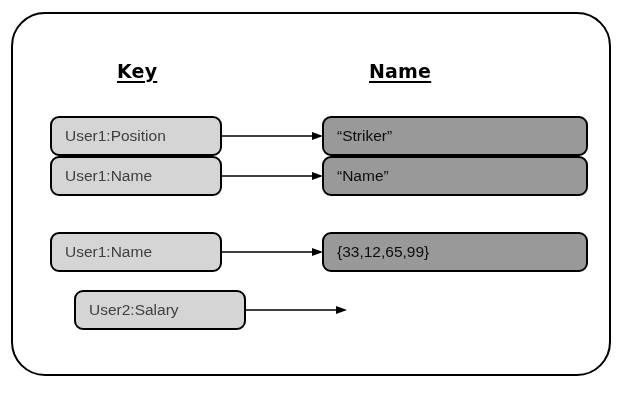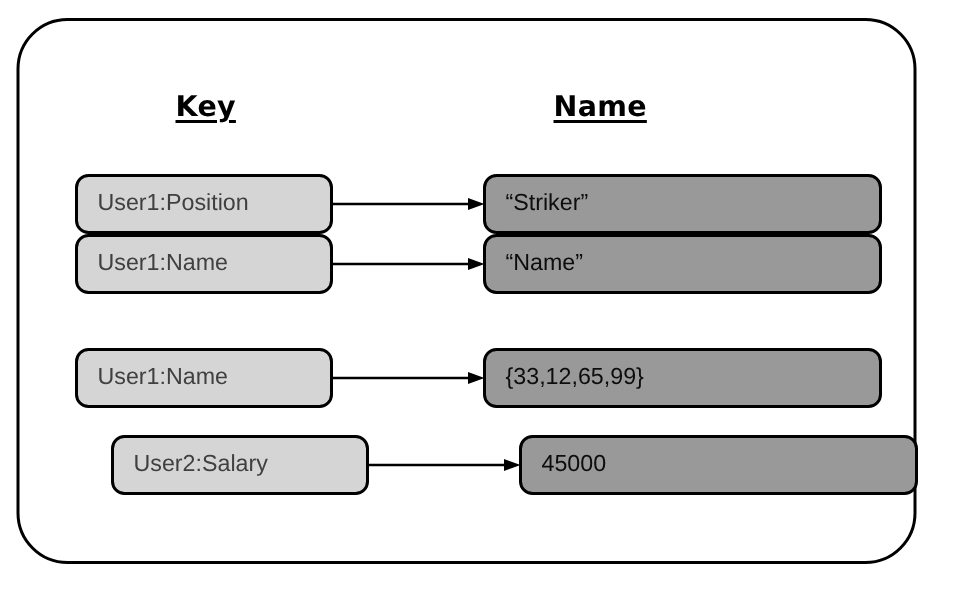--- a/index.html
+++ b/index.html
@@ -147,16 +147,15 @@
     </svg>
     <div class="value-box">{33,12,65,99}</div>
   </div>
 
   <div class="row" style="top:290px;margin-left:24px;">
     <div class="key-box">User2:Salary</div>
     <svg class="connector" viewBox="0 0 101 16">
       <line x1="0" y1="8" x2="92" y2="8" stroke="#000000" stroke-width="1.6"></line>
       <polygon points="101,8 90,4 90,12" fill="#000000"></polygon>
     </svg>
-    <div class="value-box">45000</div>
   </div>
 
 </div>
 
 </body></html>

